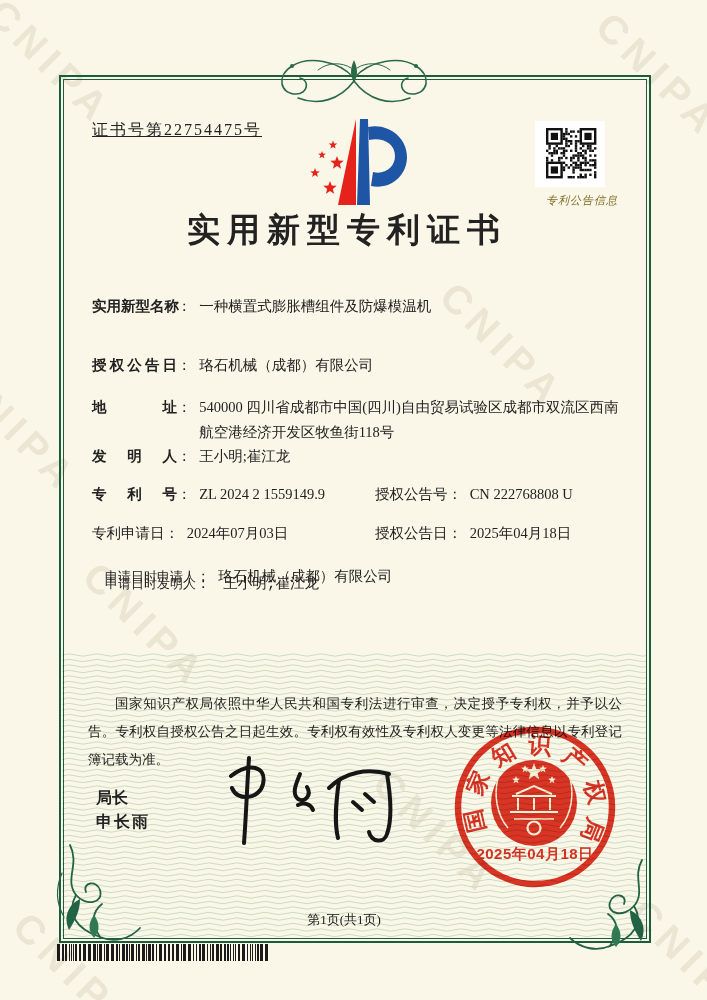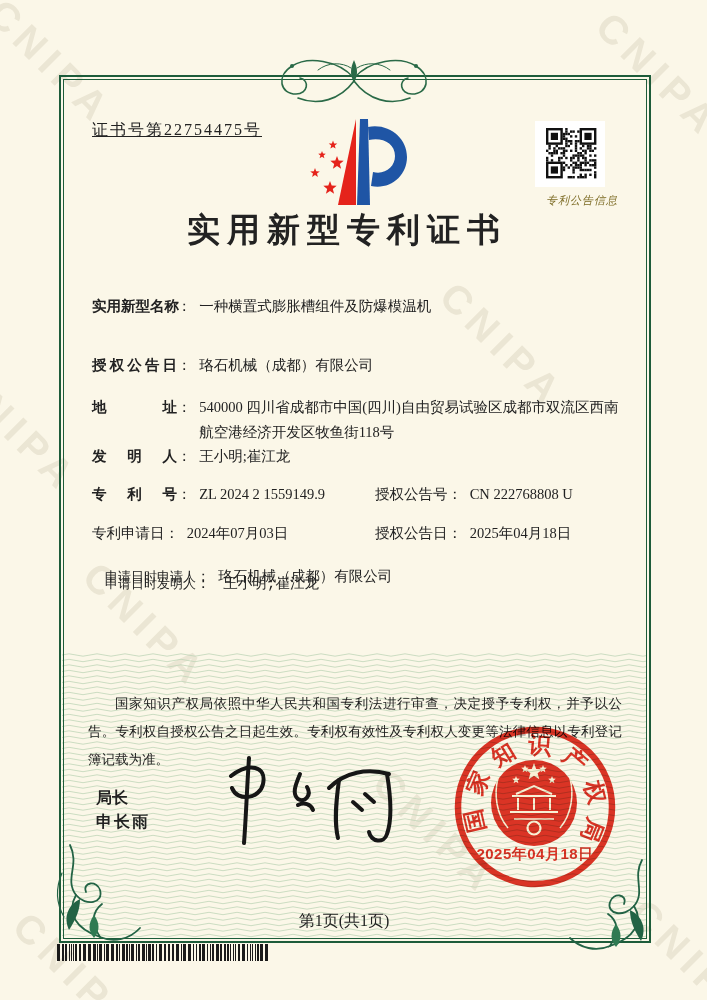--- a/index.html
+++ b/index.html
@@ -45,21 +45,21 @@
   .rcol{position:absolute;left:283px;top:0;white-space:nowrap;}
   
   .notice{
     position:absolute;left:88px;top:676px;width:534px;z-index:2;
     font-size:13.5px;line-height:28px;text-align:justify;text-indent:2em;color:#1c1c1c;
   }
   
   .signer-title{position:absolute;left:96px;top:788px;font-family:"Liberation Sans","DejaVu Sans",sans-serif;font-weight:bold;font-size:16px;z-index:2;}
   .signer-name{position:absolute;left:96px;top:812px;font-family:"Liberation Sans","DejaVu Sans",sans-serif;font-weight:bold;font-size:16px;letter-spacing:2px;z-index:2;}
   
-  .page-no{position:absolute;left:0;top:911px;width:688px;text-align:center;font-size:16px;z-index:2;}
+  .page-no{position:absolute;left:0;top:911px;width:688px;text-align:center;font-size:13px;z-index:2;}
   svg{display:block;}
   .orn{z-index:1;}
   .content-svg{z-index:2;}
   .seal-svg{z-index:3;mix-blend-mode:multiply;opacity:0.95;}
 </style>
 </head>
 <body>
 
 <div class="wm" style="left:50px;top:62px;">CNIPA</div>
 <div class="wm" style="left:658px;top:75px;">CNIPA</div>

